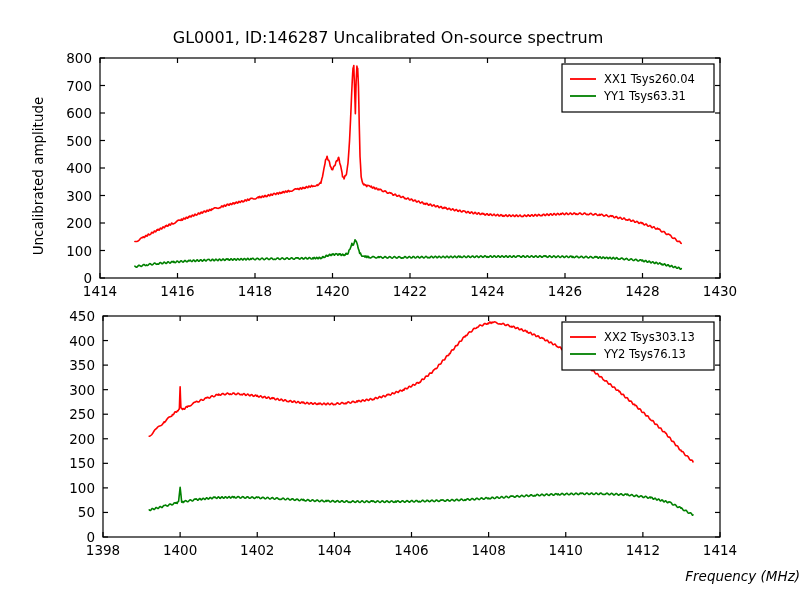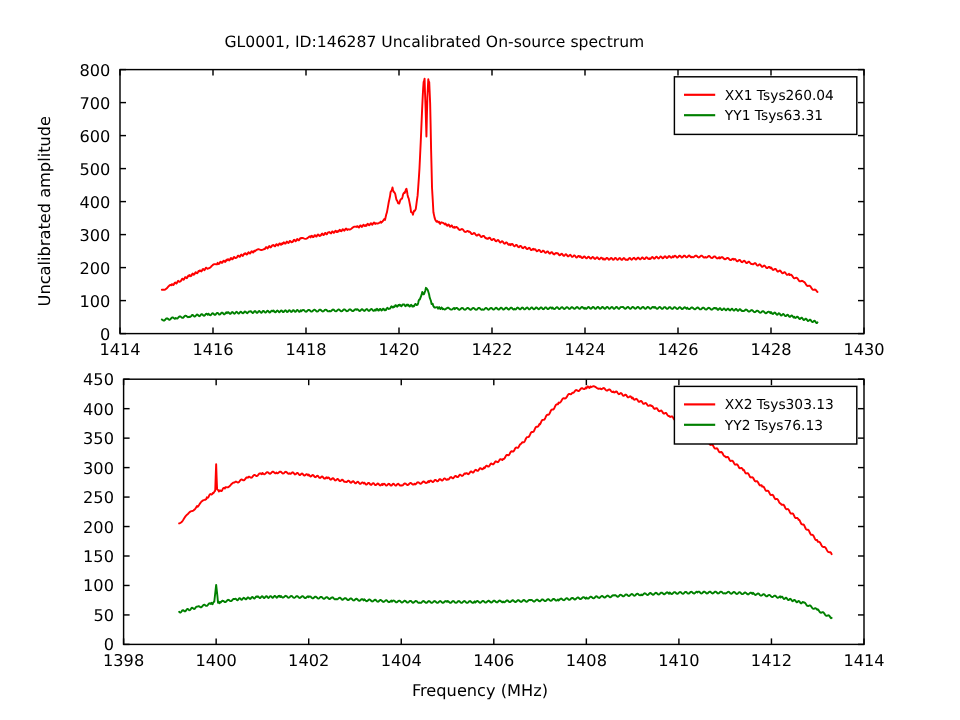--- a/index.html
+++ b/index.html
@@ -18,23 +18,24 @@
     width: 800px;
     height: 600px;
     background: #ffffff;
   }
   .fig-title {
     position: absolute;
     left: 0;
     top: 28px;
     width: 724px;
     text-align: center;
-    font-size: 13px;
+    font-size: 16px;
     color: #000000;
     white-space: nowrap;
+    padding-left: 26px;
   }
   .axes-svg {
     position: absolute;
     left: 0;
     top: 0;
   }
   .axis-label {
     position: absolute;
     font-size: 13.5px;
     color: #000000;
@@ -45,21 +46,22 @@
     top: 168px;
     width: 200px;
     text-align: center;
     transform: rotate(-90deg);
     transform-origin: center center;
   }
   .xlabel-bottom {
     left: 0;
     top: 568px;
     width: 800px;
-    text-align: center;
+    text-align: right;
+    font-style: italic;
   }
   .tick-text {
     font-size: 13.5px;
     fill: #000000;
     font-family: "DejaVu Sans", sans-serif;
   }
   .legend-text {
     font-size: 11.5px;
     fill: #000000;
     font-family: "DejaVu Sans", sans-serif;

